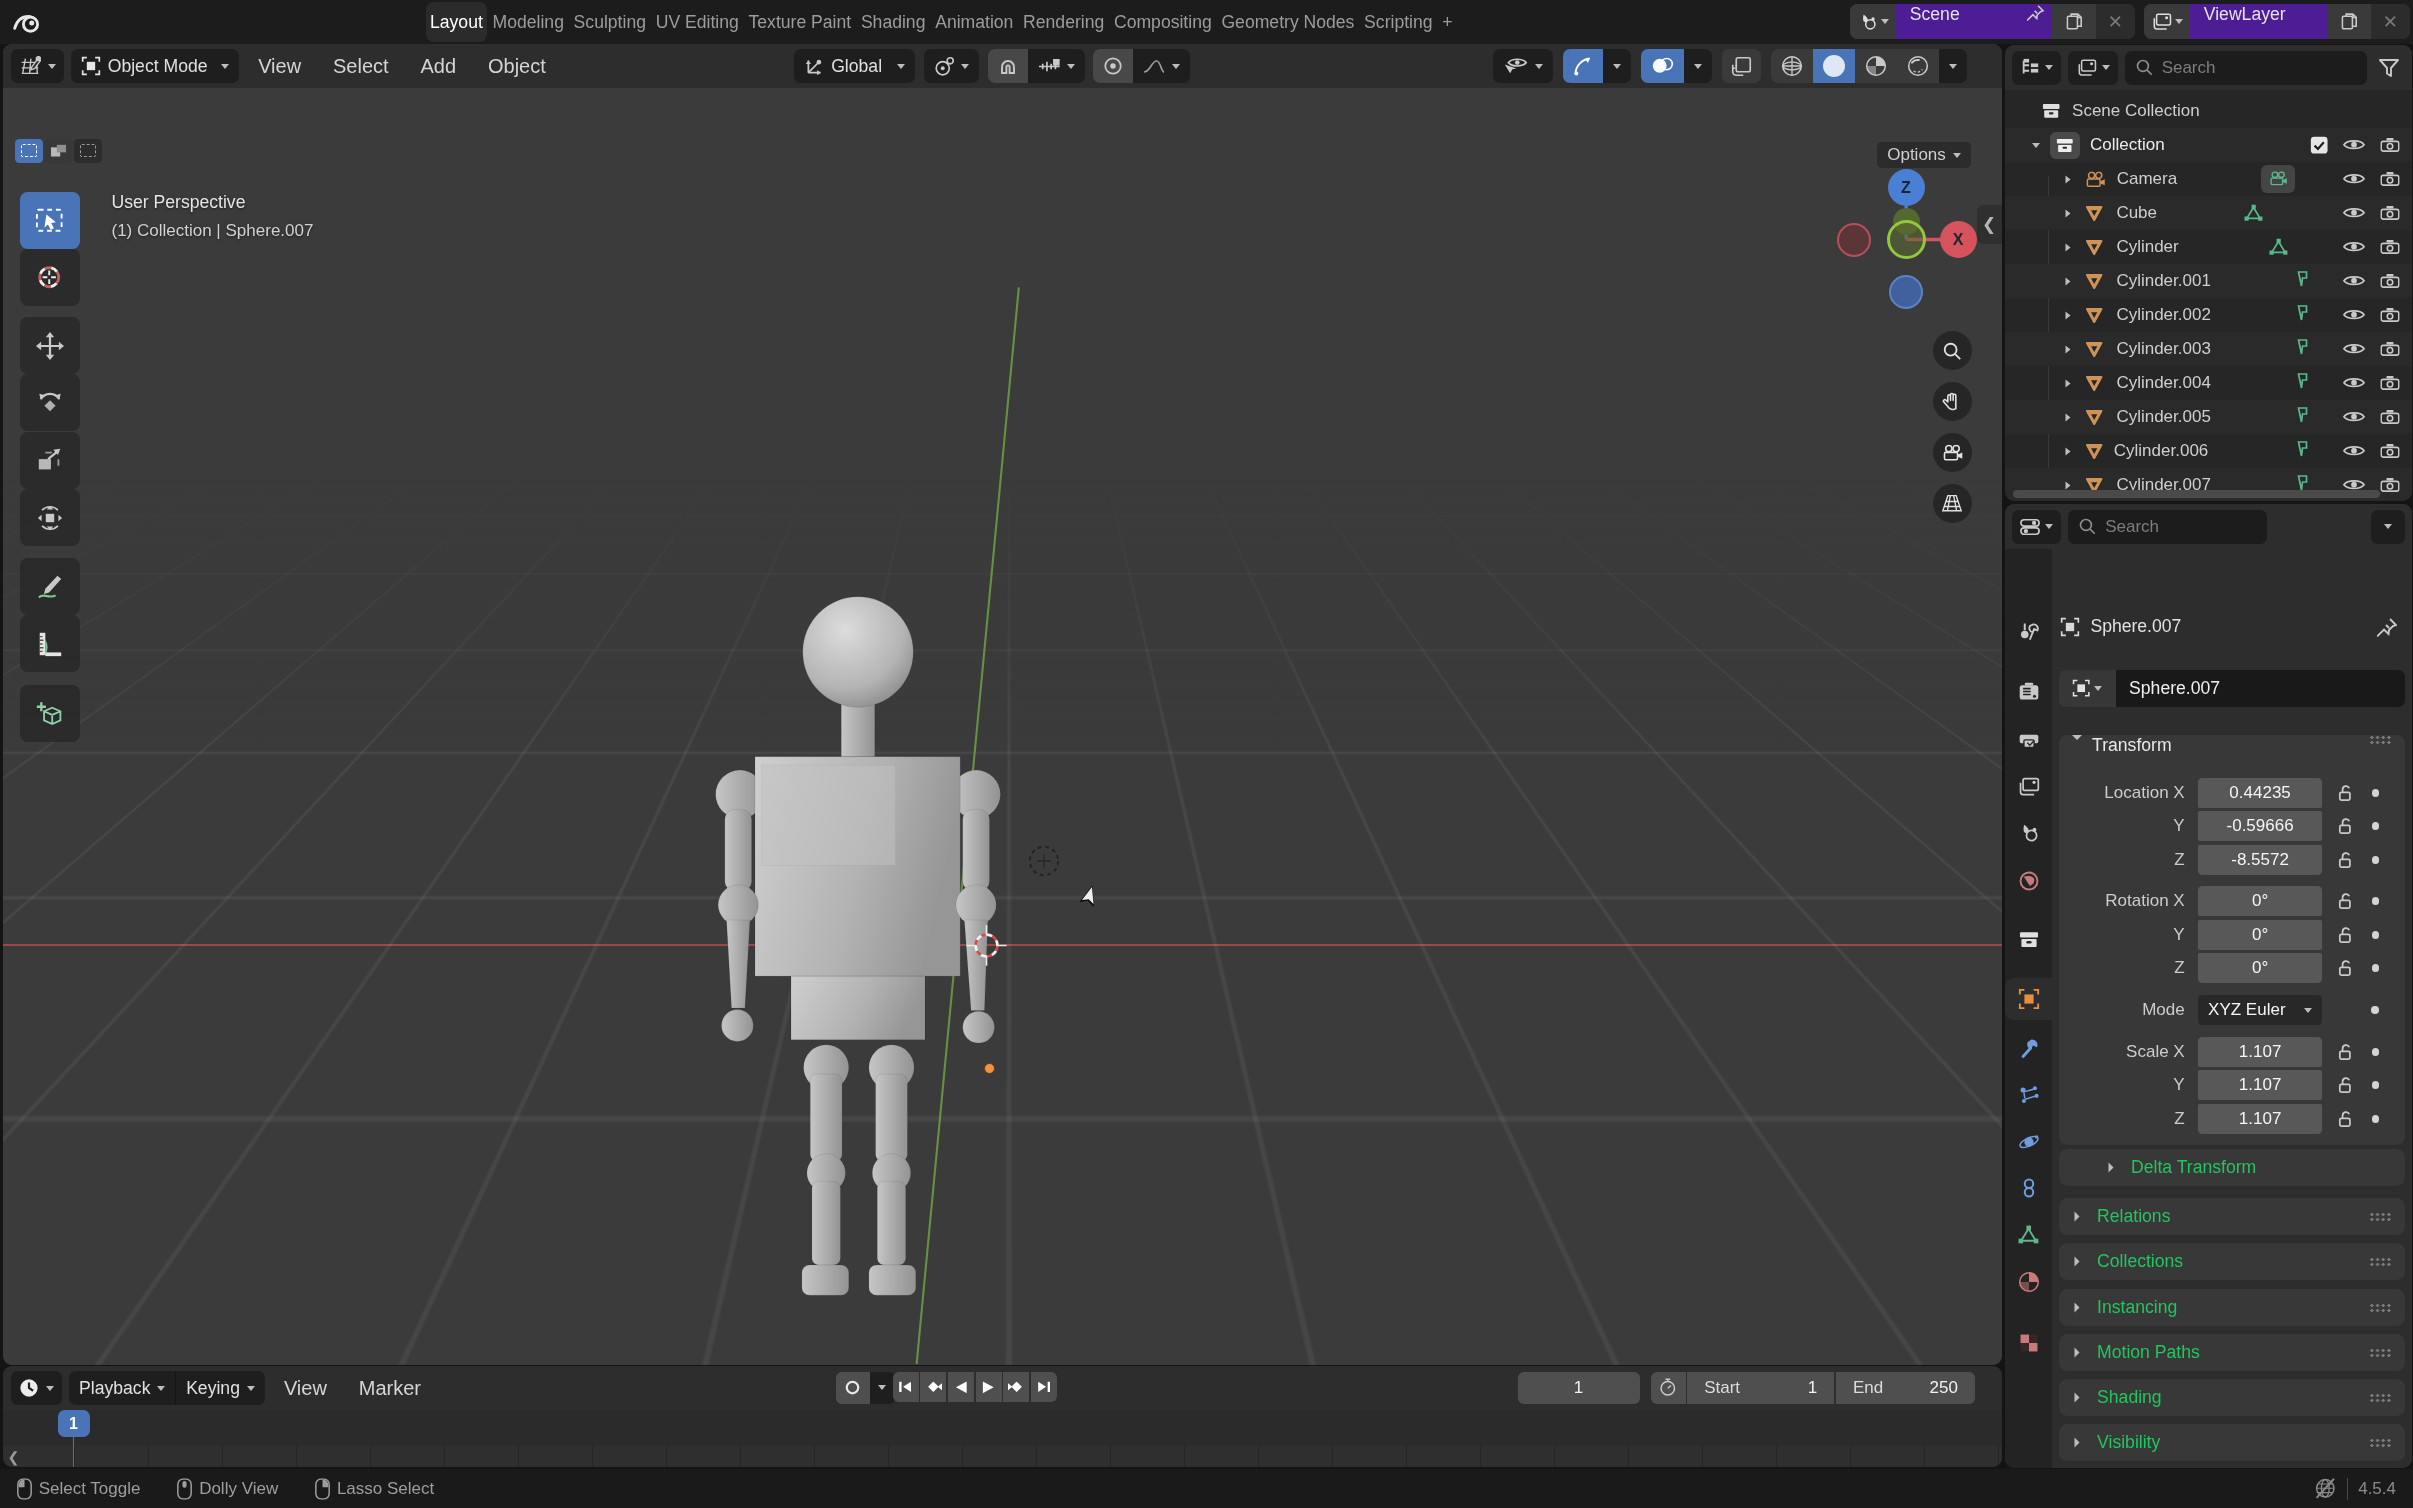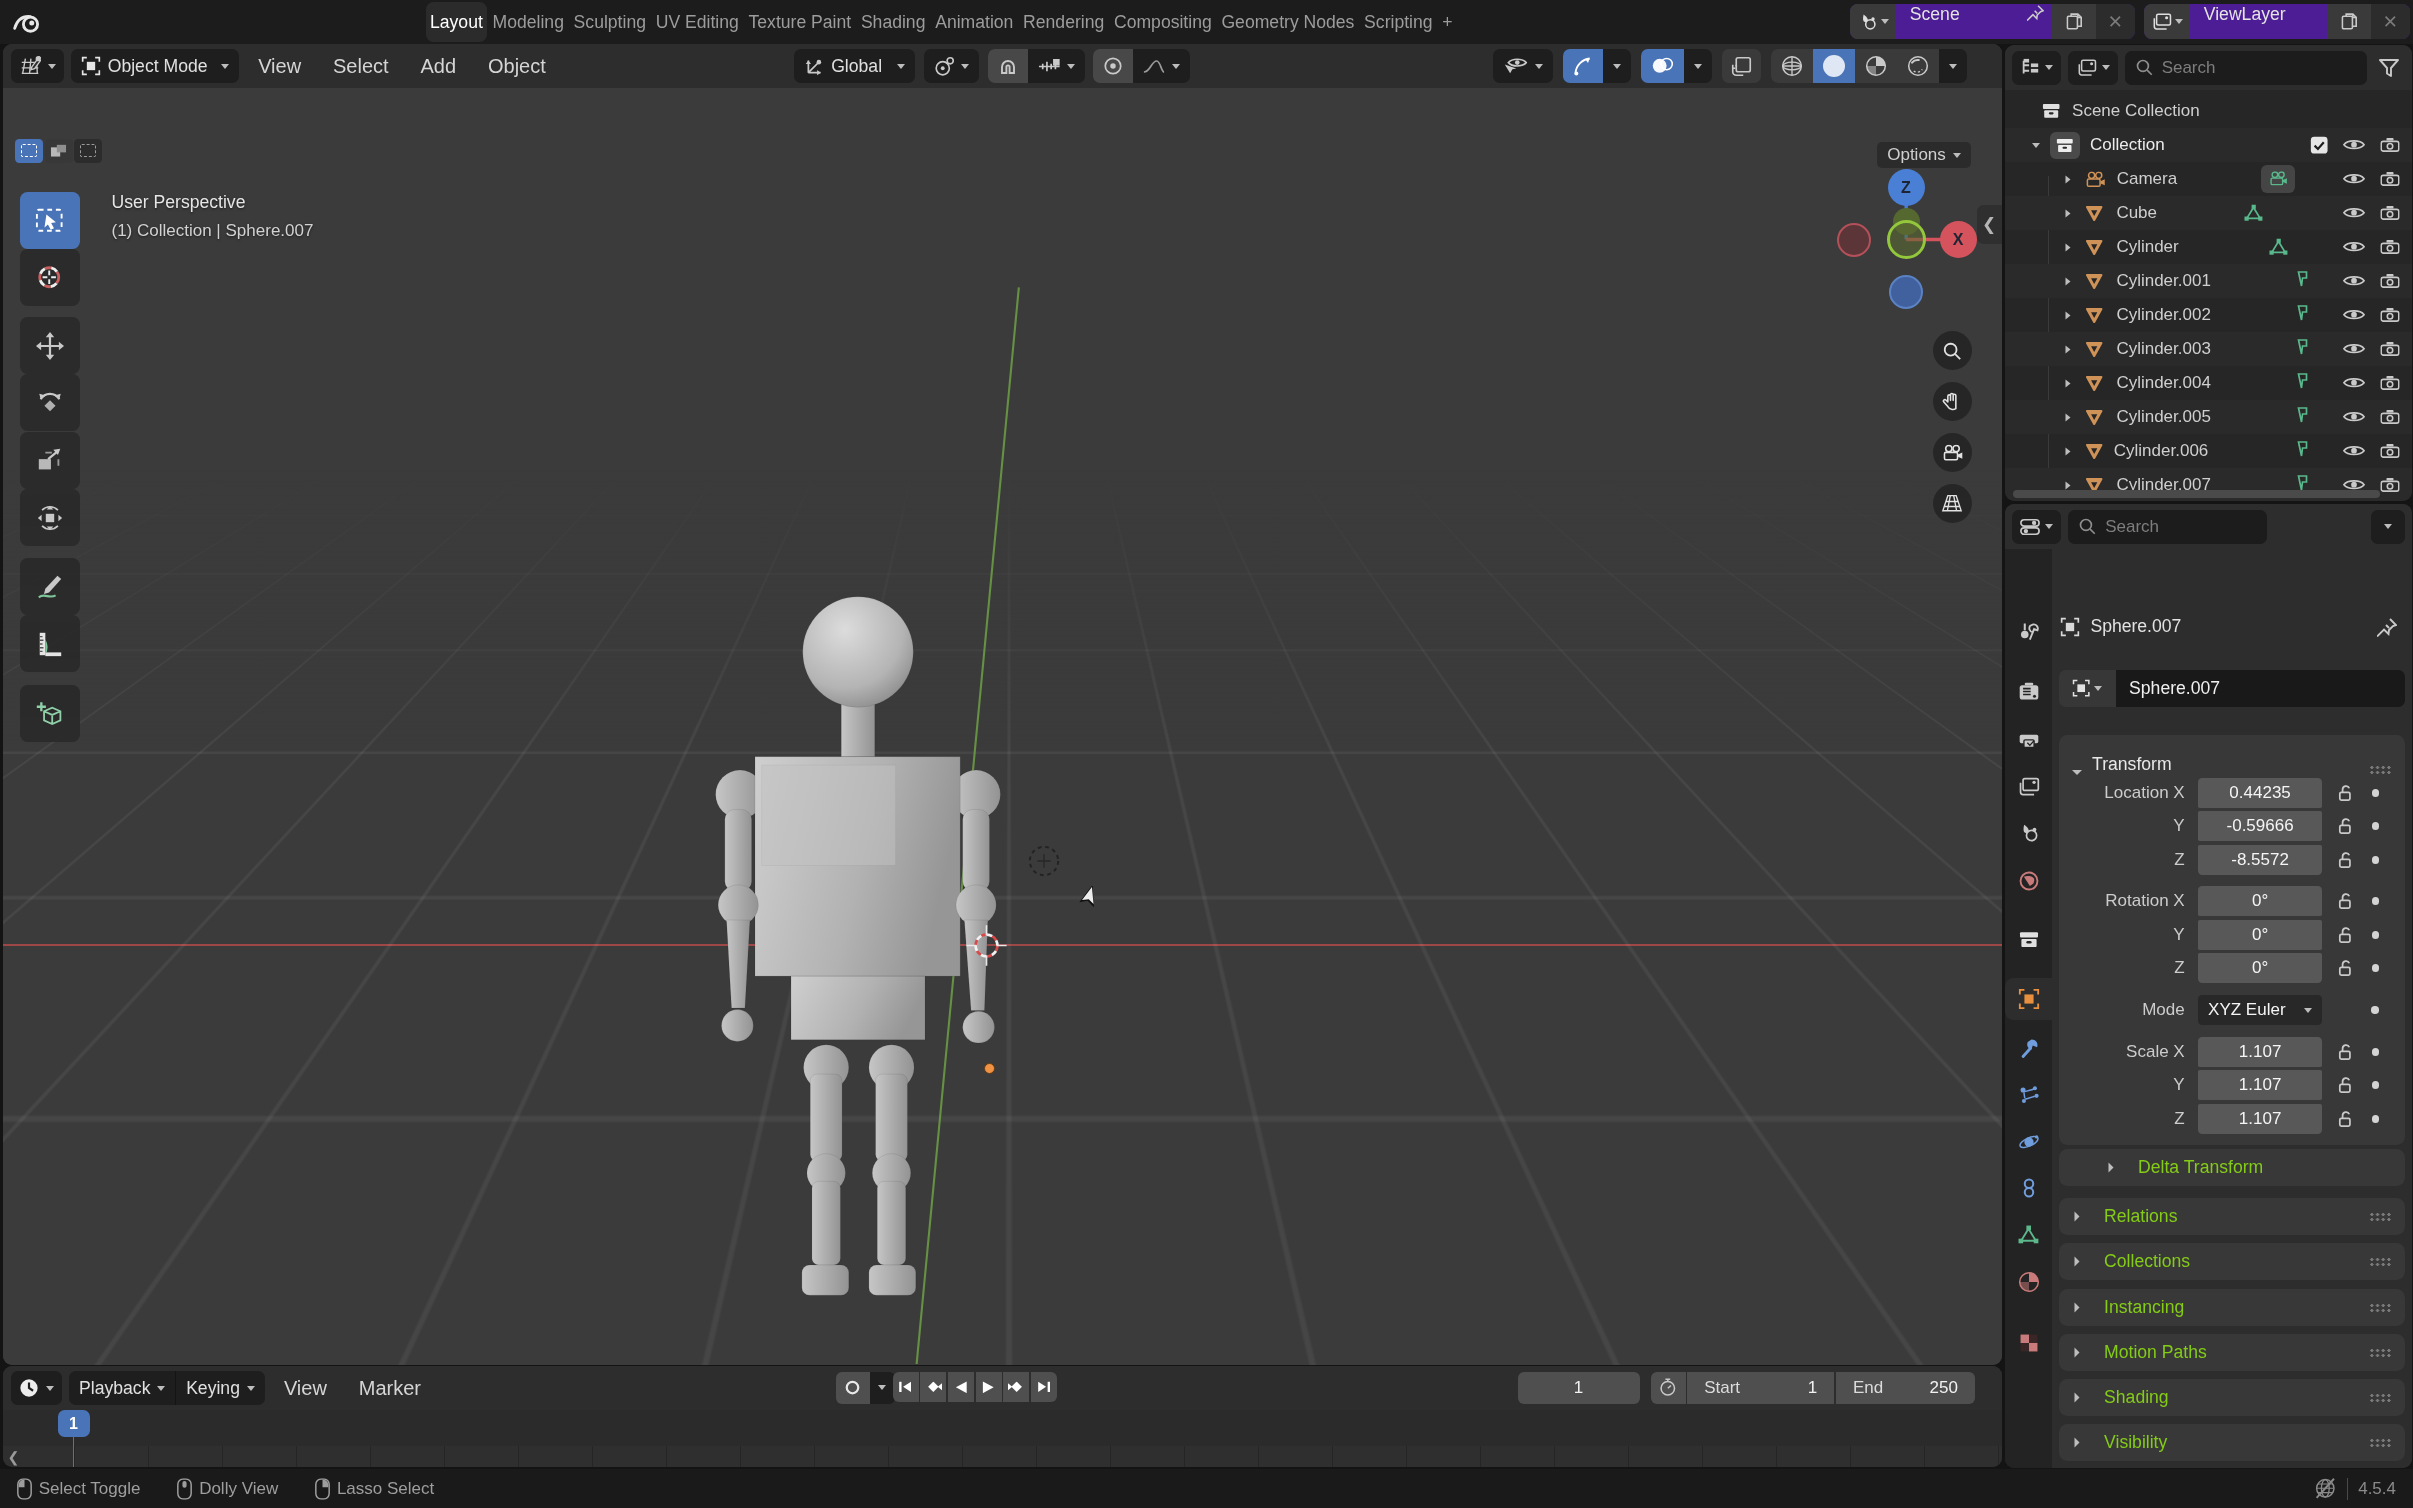--- a/index.html
+++ b/index.html
@@ -93,33 +93,33 @@
   .ptab{position:absolute;left:0;width:47px;height:42px;display:flex;align-items:center;justify-content:center}
   .ptab.active{background:#2d2d2d;border-radius:8.4px 0 0 8.4px}
   #prbody{position:absolute;left:47px;top:45px;right:0;bottom:0;background:#2d2d2d}
 
   #crumb{position:absolute;left:8.4px;top:59px;right:8.4px;height:37px;display:flex;align-items:center;gap:10px;font-size:17.6px;color:#e2e2e2}
   #namerow{position:absolute;left:6.7px;top:121px;right:6.7px;height:37px;display:flex;border-radius:6.7px;overflow:hidden}
   #namerow .iseg{width:57px;background:#373737;display:flex;align-items:center;justify-content:center;gap:4.2px}
   #namerow input{flex:1;background:#191919;border:none;outline:none;color:#f0f0f0;font-size:17.6px;padding:0 13.4px;font-family:"Liberation Sans",sans-serif}
 
   #tpanel{position:absolute;left:6.7px;top:186px;right:6.7px;height:410px;background:#383838;border-radius:8.4px}
-  .ptitle{position:absolute;left:0;top:0;right:0;height:40px;display:flex;align-items:flex-end;gap:10px;padding:0 13.4px;
+  .ptitle{position:absolute;left:0;top:0;right:0;height:40px;display:flex;align-items:flex-start;gap:10px;padding:0 13.4px;
           font-size:17.6px;color:#e8e8e8}
   .dots{margin-left:auto;width:22.6px;height:10px;
         background-image:radial-gradient(circle,#7a7a7a 1.4px,transparent 1.6px);background-size:5.7px 5px}
   .vrow{position:absolute;left:0;right:0;height:32px;display:flex;align-items:center}
   .vlabel{width:126px;text-align:right;color:#cccccc;font-size:17px}
   .vfield{margin-left:13.4px;width:124px;height:30px;background:#585858;border-radius:4.2px;
           display:flex;align-items:center;justify-content:center;font-size:17px;color:#f5f5f5}
   .vfield.drop{background:#282828;justify-content:space-between;padding:0 10px}
   .vlock{margin-left:15px}
   .vdot{margin-left:17px;width:7.5px;height:7.5px;border-radius:50%;background:#d4d4d4}
   .cbar{position:absolute;left:6.7px;right:6.7px;height:37px;background:#383838;border-radius:8.4px;
-        display:flex;align-items:center;gap:22px;padding:0 13.4px;font-size:17.6px;color:#84cc16}
+        display:flex;align-items:center;gap:15px;padding:0 13.4px;font-size:17.6px;color:#22c55e}
 
   
   #tl{left:2.5px;top:1366px;width:1999px;height:101px;background:#2b2b2b}
   #tlhead{position:absolute;left:0;top:0;right:0;height:44px;background:#2d2d2d;display:flex;align-items:center;gap:6.7px;padding:0 8.4px}
   #ruler{position:absolute;left:0;top:44px;right:0;height:37px;background:#222222}
   .tick{position:absolute;top:9.2px;width:50px;text-align:center;font-size:15px;color:#8f8f8f}
   #track{position:absolute;left:0;top:80px;right:0;height:21px;background:#2f2f2f;
      background-image:repeating-linear-gradient(90deg, rgba(0,0,0,.22) 0 0.8px, transparent 0.8px 74px);background-position:71px 0}
   #phline{position:absolute;left:70px;top:44px;width:1.7px;height:58px;background:#4a74b8}
   #phlabel{position:absolute;left:55px;top:44px;width:32px;height:27px;background:#4a74b8;border-radius:6.7px;

